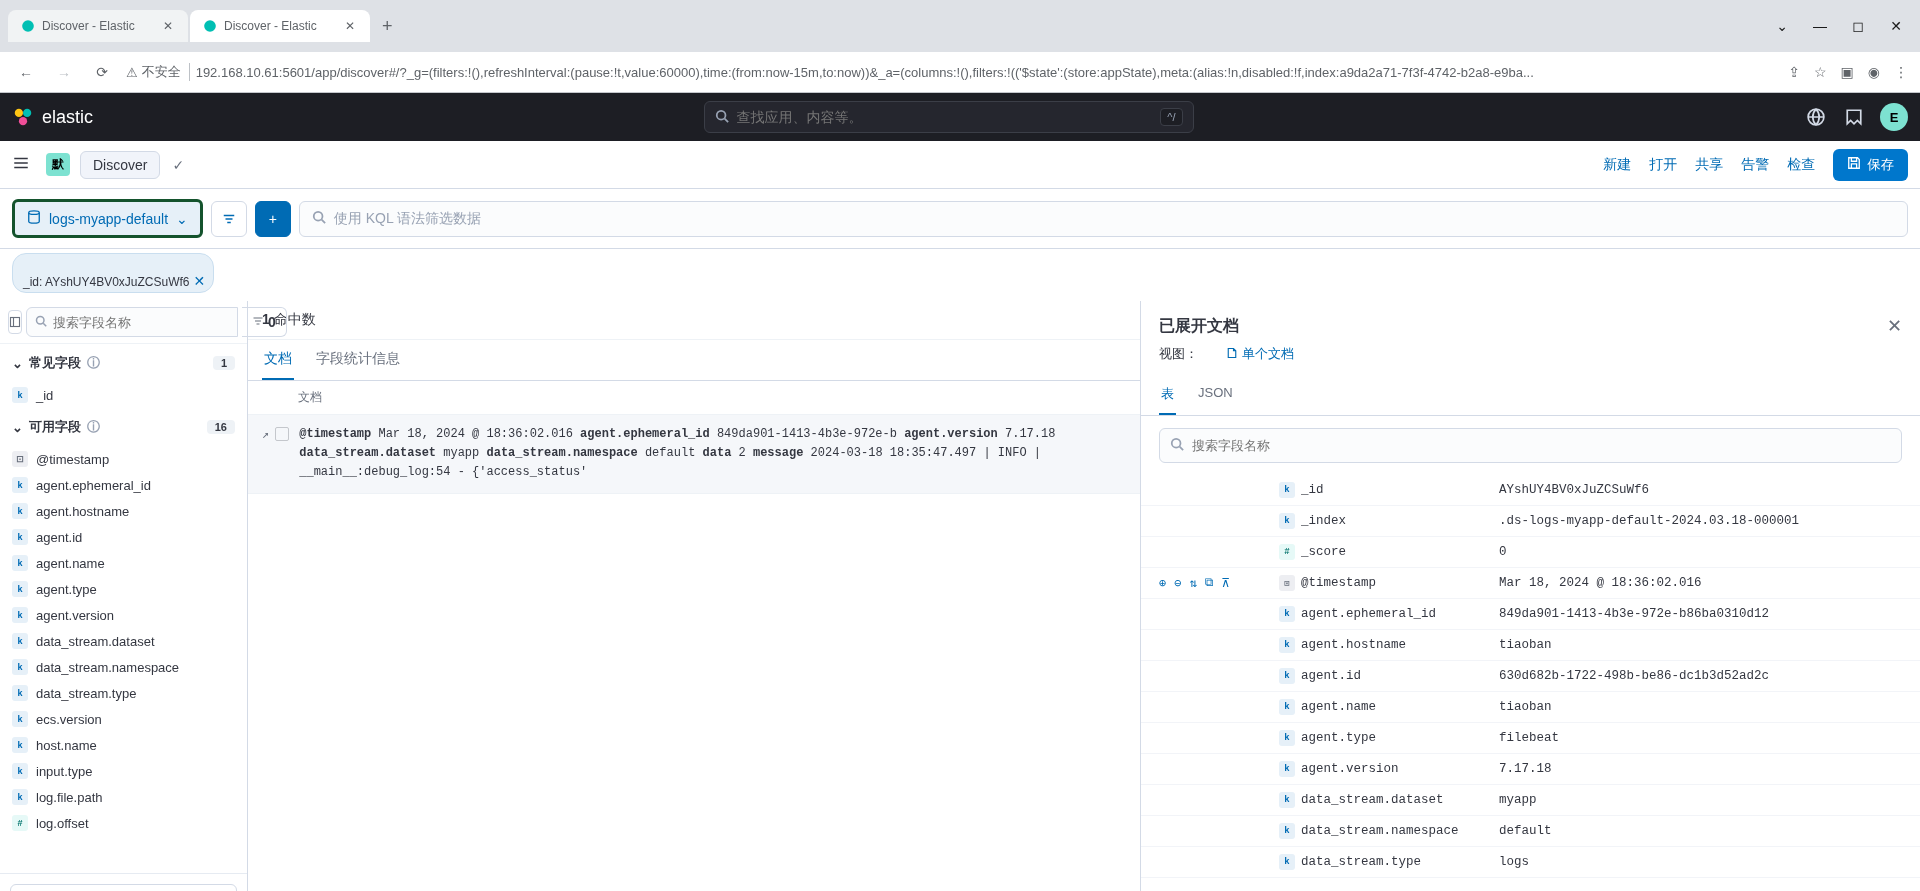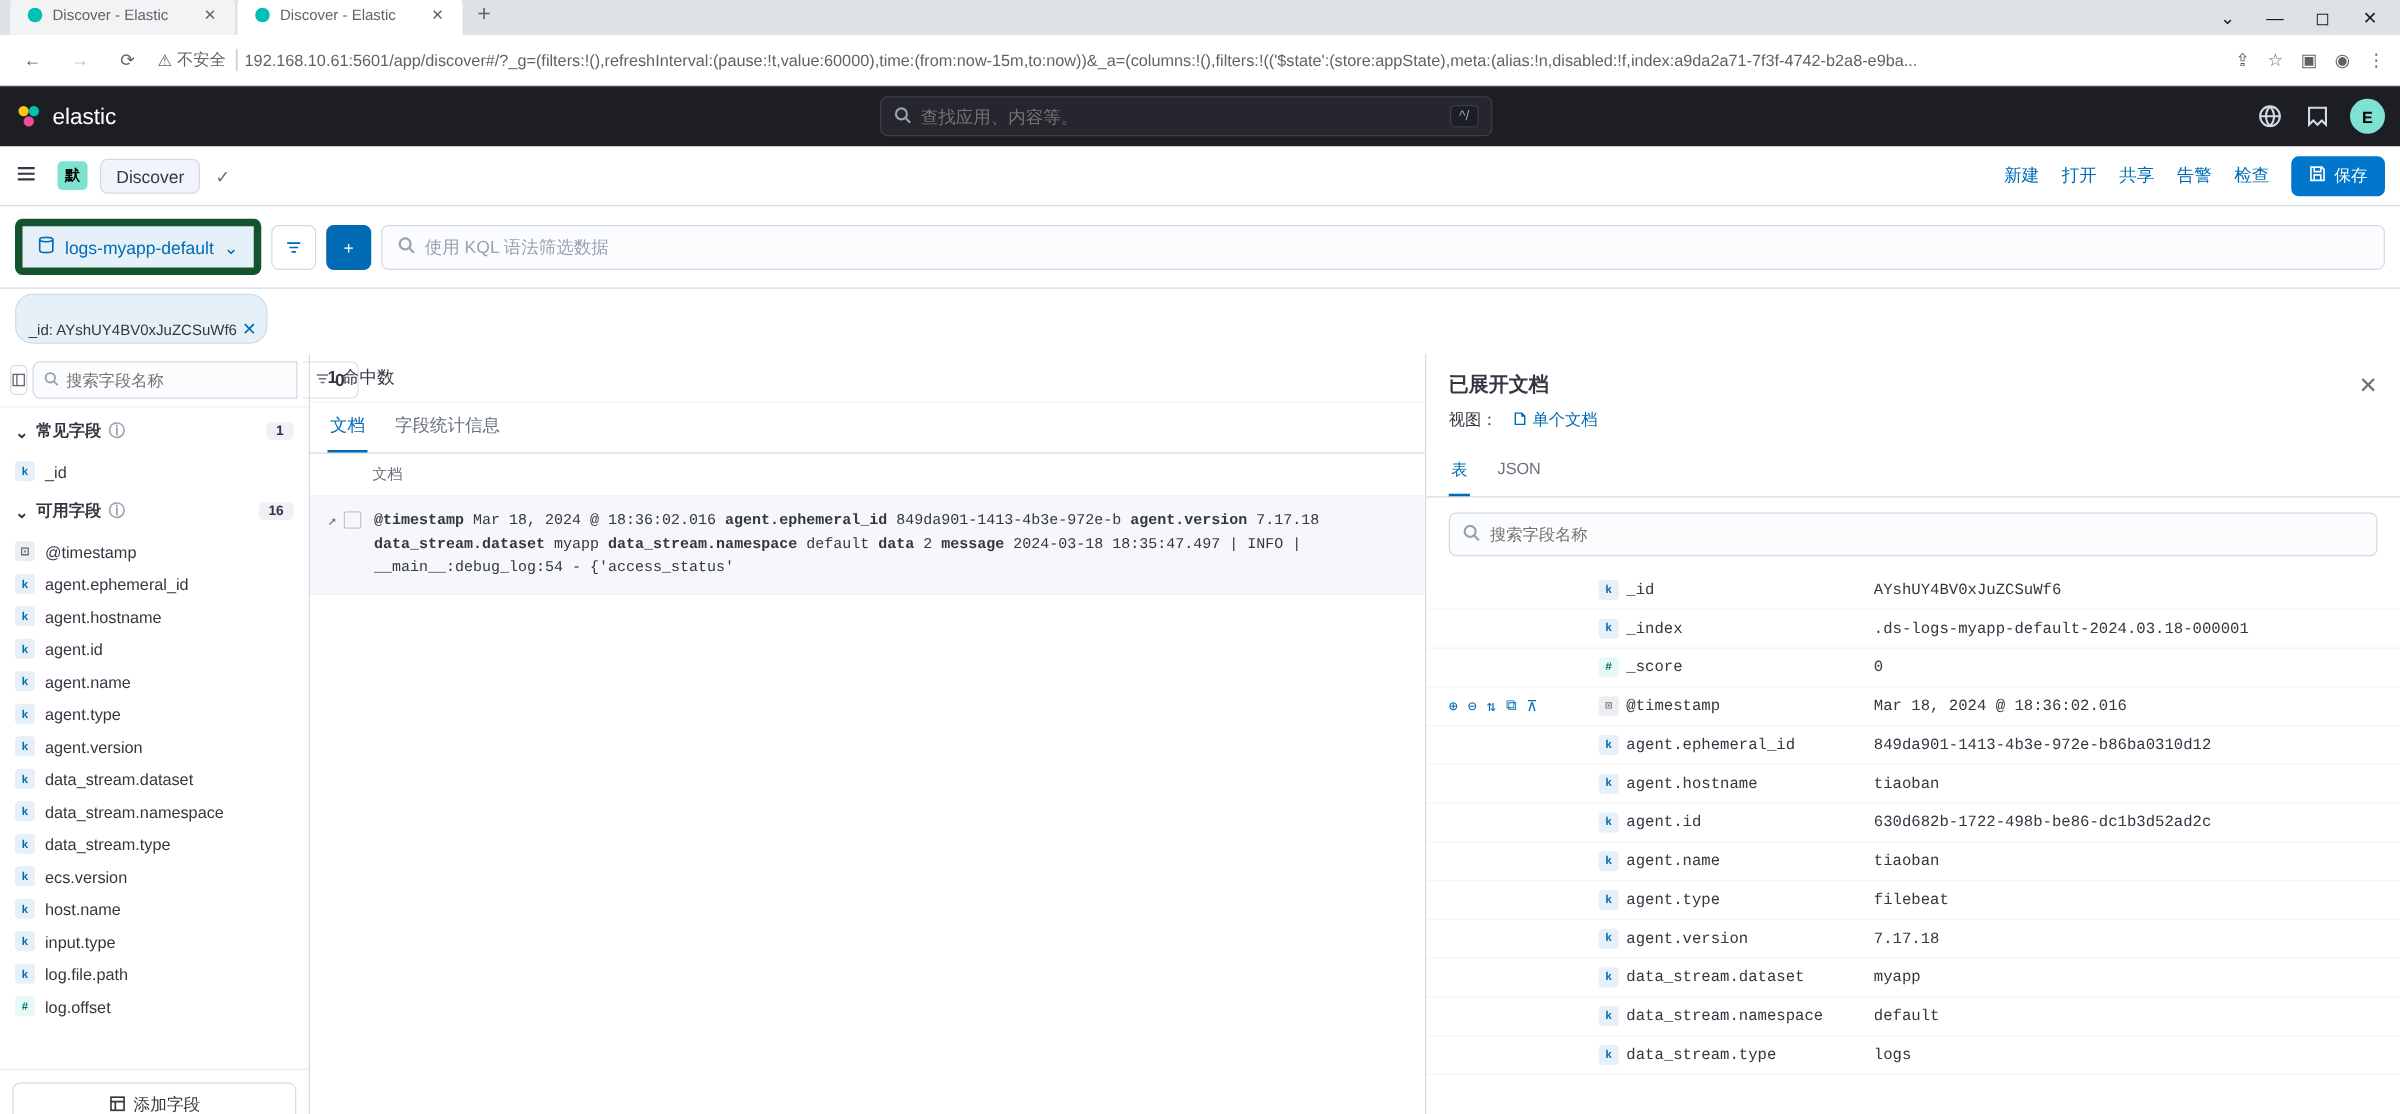--- a/index.html
+++ b/index.html
@@ -1,20 +1,20 @@
 <!DOCTYPE html>
 <html><head>
   <meta charset="utf-8">
   <style>
     * { margin: 0; padding: 0; box-sizing: border-box; }
     body { font-family: -apple-system, BlinkMacSystemFont, "Segoe UI", Helvetica, Arial, sans-serif; font-size: 14px; color: #343741; background: #fff; overflow: hidden; }
     
     
     .browser-chrome { background: #dee1e6; border-bottom: 1px solid #c4c7cc; }
-    .tab-bar { display: flex; align-items: flex-end; height: 28px; padding-left: 8px; }
+    .tab-bar { display: flex; align-items: center; height: 52px; padding-left: 8px; }
     .tab { display: flex; align-items: center; gap: 6px; padding: 8px 12px; background: #f1f3f4; border-radius: 8px 8px 0 0; margin-right: 2px; font-size: 12px; max-width: 200px; min-width: 180px; }
     .tab.active { background: #fff; }
     .tab-favicon { width: 16px; height: 16px; flex-shrink: 0; display: flex; align-items: center; justify-content: center; }
     .tab-title { flex: 1; white-space: nowrap; overflow: hidden; text-overflow: ellipsis; color: #5f6368; }
     .tab-close { width: 16px; height: 16px; color: #5f6368; cursor: pointer; display: flex; align-items: center; justify-content: center; }
     .new-tab-btn { padding: 6px 10px; color: #5f6368; cursor: pointer; font-size: 18px; }
     .window-controls { margin-left: auto; display: flex; gap: 10px; padding-right: 10px; align-self: center; }
     .win-ctrl { width: 28px; height: 28px; display: flex; align-items: center; justify-content: center; cursor: pointer; font-size: 14px; color: #1a1a1a; }
     
     .addr-bar { display: flex; align-items: center; gap: 10px; padding: 6px 12px; background: #fff; }
@@ -42,21 +42,21 @@
     .menu-btn { width: 24px; cursor: pointer; }
     .space-badge { background: #7de2d1; color: #000; padding: 3px 6px; border-radius: 4px; font-size: 12px; font-weight: 600; }
     .discover-btn { background: #f1f4fa; border: 1px solid #d3dae6; border-radius: 6px; padding: 5px 12px; color: #343741; }
     .check-icon { color: #69707d; margin-left: 2px; }
     .toolbar-right { margin-left: auto; display: flex; gap: 18px; align-items: center; }
     .link-btn { color: #006bb4; cursor: pointer; font-size: 14px; }
     .save-btn { background: #0077cc; color: #fff; border: none; border-radius: 6px; padding: 7px 14px; display: flex; align-items: center; gap: 6px; cursor: pointer; }
     
     
     .filter-bar { display: flex; align-items: center; gap: 8px; padding: 10px 12px; border-bottom: 1px solid #d3dae6; }
-    .dv-selector { background: #e6f0f8; border: 6px solid #14532d; border-radius: 6px; padding: 8px 12px; display: flex; align-items: center; gap: 8px; color: #006bb4; font-weight: 500; cursor: pointer; }
+    .dv-selector { background: #e6f0f8; border: 3px solid #14532d; border-radius: 6px; padding: 8px 12px; display: flex; align-items: center; gap: 8px; color: #006bb4; font-weight: 500; cursor: pointer; }
     .filter-sq { width: 36px; height: 36px; display: flex; align-items: center; justify-content: center; background: #fff; border: 1px solid #d3dae6; border-radius: 6px; cursor: pointer; color: #006bb4; }
     .filter-sq.dark { background: #006bb4; color: #fff; border-color: #006bb4; }
     .kql-bar { flex: 1; display: flex; align-items: center; gap: 8px; background: #fbfcfd; border: 1px solid #d3dae6; border-radius: 6px; padding: 8px 12px; color: #98a2b3; }
     
     
     .filter-pills { padding: 4px 12px 8px; display: flex; gap: 6px; }
     .pill { background: #e6f0f8; border: 1px solid #c9deef; border-radius: 14px; padding: 19px 8px 3px 10px; font-size: 12px; display: flex; gap: 4px; align-items: flex-end; color: #343741; }
     .pill-x { cursor: pointer; color: #006bb4; font-size: 14px; }
     
     
@@ -95,21 +95,21 @@
     .expand-ico { color: #69707d; cursor: pointer; }
     .chk { width: 14px; height: 14px; border: 1px solid #c4c7cc; border-radius: 2px; }
     .doc-text { flex: 1; overflow: hidden; line-height: 1.6; }
     .doc-text b { font-weight: 700; }
     
     
     .flyout { width: 780px; border-left: 1px solid #d3dae6; display: flex; flex-direction: column; background: #fff; overflow: hidden; }
     .fly-header { display: flex; align-items: center; padding: 14px 18px 0; }
     .fly-title { font-size: 16px; font-weight: 700; flex: 1; }
     .fly-close { cursor: pointer; color: #69707d; font-size: 18px; }
-    .fly-sub { padding: 8px 18px 12px; font-size: 13px; display: flex; gap: 12px; align-items: center; }
+    .fly-sub { padding: 8px 18px 12px; font-size: 13px; display: flex; gap: 28px; align-items: center; }
     .fly-link { color: #006bb4; cursor: pointer; display: flex; align-items: center; gap: 4px; }
     .fly-tabs { display: flex; gap: 20px; padding: 0 18px; border-bottom: 1px solid #d3dae6; }
     .fly-tab { padding: 10px 2px; cursor: pointer; font-size: 13px; font-weight: 500; color: #69707d; border-bottom: 2px solid transparent; }
     .fly-tab.active { color: #006bb4; border-bottom-color: #006bb4; }
     .fly-search { margin: 12px 18px; display: flex; align-items: center; gap: 8px; background: #fbfcfd; border: 1px solid #d3dae6; border-radius: 6px; padding: 8px 10px; }
     .fly-search input { border: none; outline: none; background: transparent; flex: 1; font-size: 13px; }
     .fly-table { flex: 1; overflow-y: auto; }
     .fly-thead { display: grid; grid-template-columns: 120px 220px 1fr; padding: 6px 18px; font-size: 12px; color: #69707d; border-bottom: 1px solid #eef2f6; }
     .fly-row { display: grid; grid-template-columns: 120px 220px 1fr; padding: 7px 18px; border-bottom: 1px solid #f2f4f8; font-size: 12.5px; font-family: "Courier New", monospace; align-items: center; }
     .fly-actions { display: flex; gap: 8px; color: #006bb4; visibility: hidden; }

